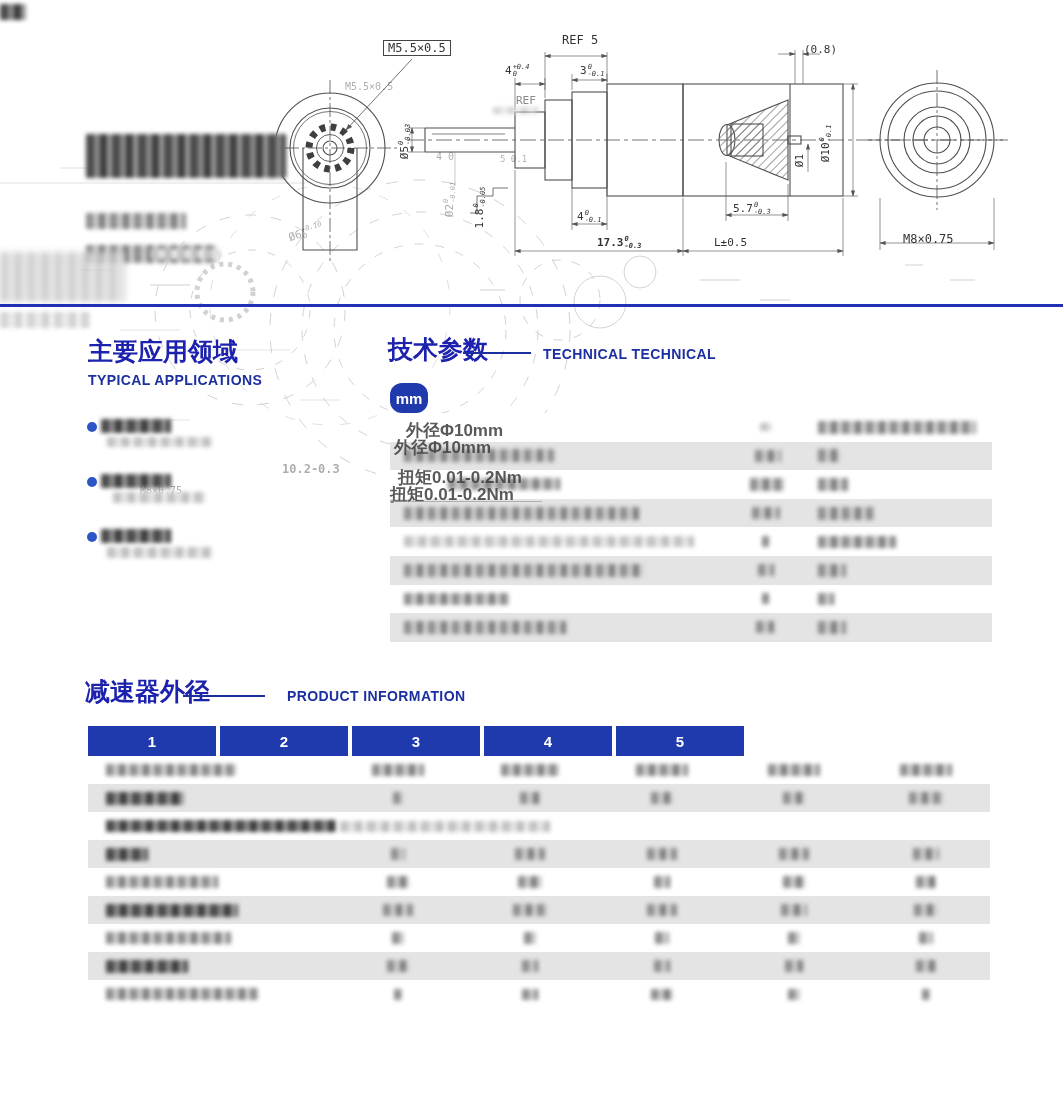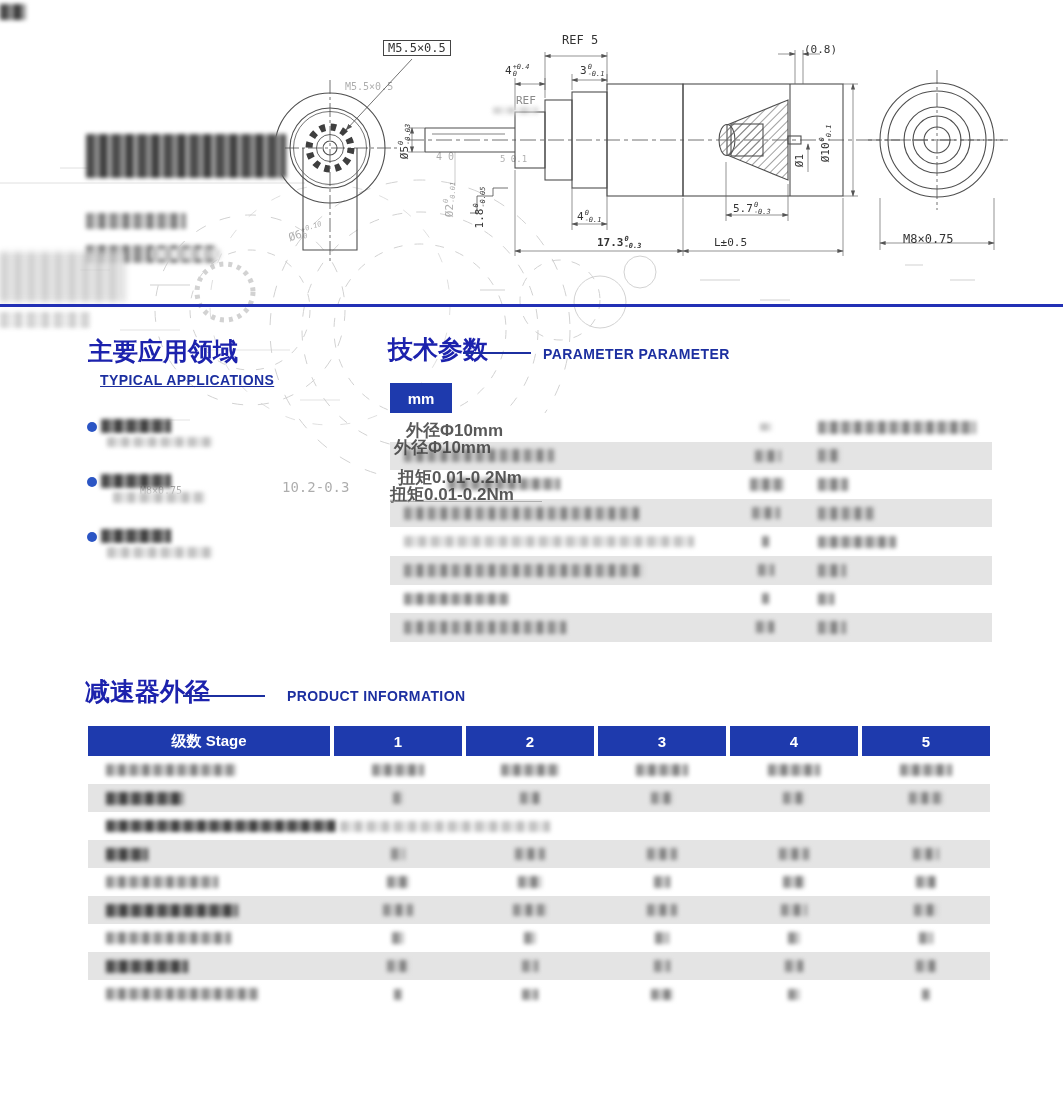--- a/index.html
+++ b/index.html
@@ -34,21 +34,21 @@
            filter:blur(.4px);white-space:nowrap;font-family:"Liberation Sans",sans-serif;}
   .ghost-line{position:absolute;height:1px;background:#999;opacity:.7;}
   
   .ttable{position:absolute;}
   .thead{display:flex;height:30px;}
   .th{background:#1e3aad;color:#fff;font-size:15px;font-weight:700;display:flex;align-items:center;}
   .tbody .trow{position:relative;background:#fff;}
   .tbody .trow.alt{background:#e4e4e4;}
   
   .tech .th.c1{width:347px;margin-right:6px;padding-left:18px;}
-  .tech .th.c2{width:62px;margin-right:6px;justify-content:center;}
+  .tech .th.c2{width:38px;margin-right:6px;justify-content:center;border-radius:12px;}
   .tech .th.c3{flex:1;padding-left:14px;}
   
   .prod .th{justify-content:center;}
   .prod .th.c0{width:242px;margin-right:4px;}
   .prod .th.cn{width:128px;margin-right:4px;}
   .prod .th.cn:last-child{margin-right:0;}
 </style>
 </head>
 <body>
 
@@ -245,52 +245,52 @@
     </div>
   <div class="dim ghost" style="left:436px;top:152px;font-size:10px;">
       <span>4 0</span>
     </div>
   <div class="dim ghost" style="left:500px;top:155px;font-size:9px;">
       <span>5 0.1</span>
     </div>
   <div class="dim ghost" style="left:140px;top:486px;font-size:10px;">
       <span>M8×0.75</span>
     </div>
-  <div class="dim ghost" style="left:282px;top:480px;font-size:14px;">
+  <div class="dim ghost" style="left:282px;top:463px;font-size:12px;font-weight:bold;">
       <span>10.2-0.3</span>
     </div>
 
   <div class="rd d" style="left:0;top:4px;width:26px;height:16px;"></div>
   <div class="rd d" style="left:86px;top:134px;width:200px;height:44px;"></div>
   <div class="rd" style="left:86px;top:213px;width:100px;height:16px;"></div>
   <div class="rd" style="left:86px;top:245px;width:130px;height:18px;"></div>
   <div class="rd l" style="left:150px;top:249px;width:70px;height:10px;"></div>
   <div class="rd l" style="left:0;top:252px;width:125px;height:50px;filter:blur(3px);opacity:.8;"></div>
   <div class="rd l" style="left:0;top:312px;width:90px;height:16px;opacity:.7;"></div>
 
   <div class="bluebar"></div>
 
   <div class="sec-cn" style="left:88px;top:338px;">主要应用领域</div>
-  <div class="sec-en" style="left:100px;top:372px;text-decoration:underline;">TYPICAL APPLICATIONS</div>
+  <div class="sec-en" style="left:88px;top:372px;">TYPICAL APPLICATIONS</div>
 
   <div class="bullet" style="left:87px;top:422px;"></div>
   <div class="rd d" style="left:101px;top:419px;width:70px;height:14px;"></div>
   <div class="rd l" style="left:107px;top:437px;width:106px;height:10px;"></div>
 
   <div class="bullet" style="left:87px;top:477px;"></div>
   <div class="rd d" style="left:101px;top:474px;width:70px;height:14px;"></div>
   <div class="rd l" style="left:113px;top:492px;width:92px;height:11px;"></div>
 
   <div class="bullet" style="left:87px;top:532px;"></div>
   <div class="rd d" style="left:101px;top:529px;width:70px;height:14px;"></div>
   <div class="rd l" style="left:107px;top:547px;width:106px;height:11px;"></div>
 
   <div class="sec-cn" style="left:388px;top:336px;">技术参数</div>
   <div class="sec-line" style="left:463px;top:352px;width:68px;"></div>
-  <div class="sec-en" style="left:543px;top:346px;">PARAMETER PARAMETER</div>
+  <div class="sec-en" style="left:543px;top:346px;">TECHNICAL TECHNICAL</div>
 
   <div class="ttable tech" style="left:390px;top:383px;width:602px;">
     <div class="thead">
       <div class="th c2">mm</div>
     </div>
     <div class="tbody" id="tech-body">
         <div class="trow" style="height: 28.6px;">
           <div class="rd l" style="left: 370px; width: 12px; height: 8px; top: 10.3px;"></div>
           <div class="rd m" style="left: 428px; width: 158px; height: 13px; top: 7.8px;"></div>
         </div>
@@ -337,21 +337,20 @@
   <div class="ghost-t" style="left:398px;top:466px;">扭矩0.01-0.2Nm</div>
   <div class="ghost-t" style="left:390px;top:483px;">扭矩0.01-0.2Nm</div>
   <div class="ghost-line" style="left:390px;top:501px;width:152px;"></div>
 
   <div class="sec-cn" style="left:85px;top:678px;">减速器外径</div>
   <div class="sec-line" style="left:183px;top:695px;width:82px;"></div>
   <div class="sec-en" style="left:287px;top:688px;">PRODUCT INFORMATION</div>
 
   <div class="ttable prod" style="left:88px;top:726px;width:902px;">
     <div class="thead">
-      <div class="th c0">级数 Stage</div>
       <div class="th cn">1</div>
       <div class="th cn">2</div>
       <div class="th cn">3</div>
       <div class="th cn">4</div>
       <div class="th cn">5</div>
     </div>
     <div class="tbody" id="prod-body">
         <div class="trow" style="height: 28px;">
           <div class="rd m" style="left: 18px; width: 130px; height: 12px; top: 8px;"></div>
           <div class="rd m" style="left: 284px; width: 52px; height: 12px; top: 8px;"></div>

